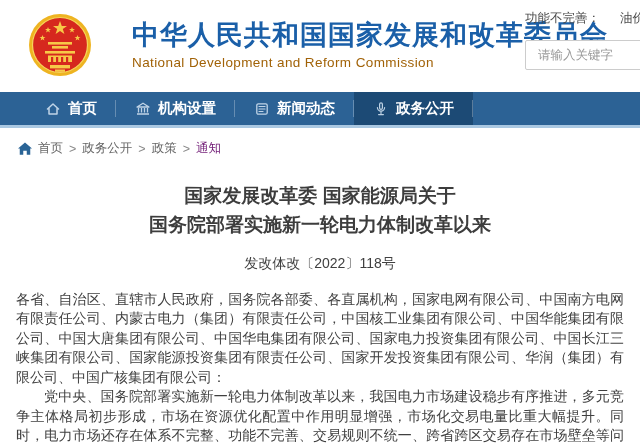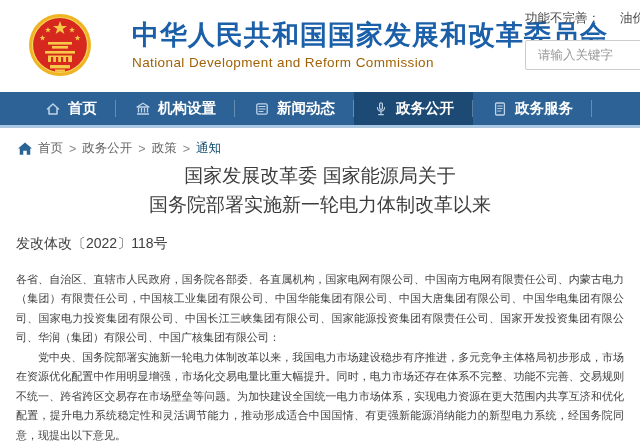--- a/index.html
+++ b/index.html
@@ -31,29 +31,29 @@
   .nav-item::after { content:""; position:absolute; right:0; top:8px; bottom:8px; width:1px; background:rgba(255,255,255,0.28); }
   .nav-item.active { background:#1c4a75; }
   .nav-item .nicon { width:16px; height:16px; flex:none; opacity:0.9; }
   .nav-strip { height:3px; background:#aac8e2; }
 
   
   .breadcrumb { padding:12px 0 0 18px; font-size:12.5px; color:#666; display:flex; align-items:center; gap:6px; }
   .breadcrumb .bc-home { width:14px; height:13px; flex:none; }
   .breadcrumb a { color:#666; text-decoration:none; cursor:pointer; }
   .breadcrumb .sep { color:#888; }
-  .breadcrumb .current { color:#0c4a6e; }
+  .breadcrumb .current { color:#701a75; }
 
   
   .article { padding:0 16px; }
-  .doc-title { margin-top:4px; text-align:center; font-size:19px; font-weight:normal;
+  .doc-title { margin-top:24px; text-align:center; font-size:19px; font-weight:bold;
     color:#3d3d3d; line-height:1.55; }
-  .doc-number { margin-top:15px; font-size:14px; color:#404040; }
+  .doc-number { margin-top:15px; text-align:center; font-size:14px; color:#404040; }
   .doc-body { margin-top:17px; }
-  .doc-body p { font-size:11px; color:#404040; line-height:19.5px; text-align:justify; }
+  .doc-body p { font-size:14px; color:#404040; line-height:19.5px; text-align:justify; }
   .doc-body p.indent { text-indent:2em; }
 </style>
 </head>
 <body>
 
 <header class="site-header">
   <div class="brand">
     <svg class="emblem" viewBox="0 0 64 66">
       <circle cx="32" cy="33" r="31" fill="#eeb421"></circle>
       <circle cx="32" cy="33" r="27.5" fill="#d6281e"></circle>
@@ -111,27 +111,20 @@
     </svg>
     <span>新闻动态</span>
   </a>
   <a class="nav-item active">
     <svg class="nicon" viewBox="0 0 16 16">
       <rect x="6.6" y="1.8" width="2.8" height="6.6" rx="1.4" fill="none" stroke="#cfe0f0" stroke-width="1.2"></rect>
       <path d="M4.4 6.5 a3.6 3.6 0 0 0 7.2 0 M8 10.2 V12.6 M5.6 13.6 H10.4" fill="none" stroke="#cfe0f0" stroke-width="1.2" stroke-linecap="round"></path>
     </svg>
     <span>政务公开</span>
   </a>
-  <a class="nav-item">
-    <svg class="nicon" viewBox="0 0 16 16">
-      <rect x="3.6" y="2" width="8.8" height="12" rx="1" fill="none" stroke="#cfe0f0" stroke-width="1.3"></rect>
-      <path d="M5.8 5 H10.2 M5.8 7.5 H10.2 M5.8 10 H8.8" stroke="#cfe0f0" stroke-width="1.2" stroke-linecap="round"></path>
-    </svg>
-    <span>政务服务</span>
-  </a>
 </nav>
 <div class="nav-strip"></div>
 
 <div class="breadcrumb">
   <svg class="bc-home" viewBox="0 0 16 14">
     <path d="M8 0 L0 7 H2 V14 H6 V9.5 H10 V14 H14 V7 H16 Z" fill="#2a6496"></path>
   </svg>
   <a>首页</a>
   <span class="sep">&gt;</span>
   <a>政务公开</a>

